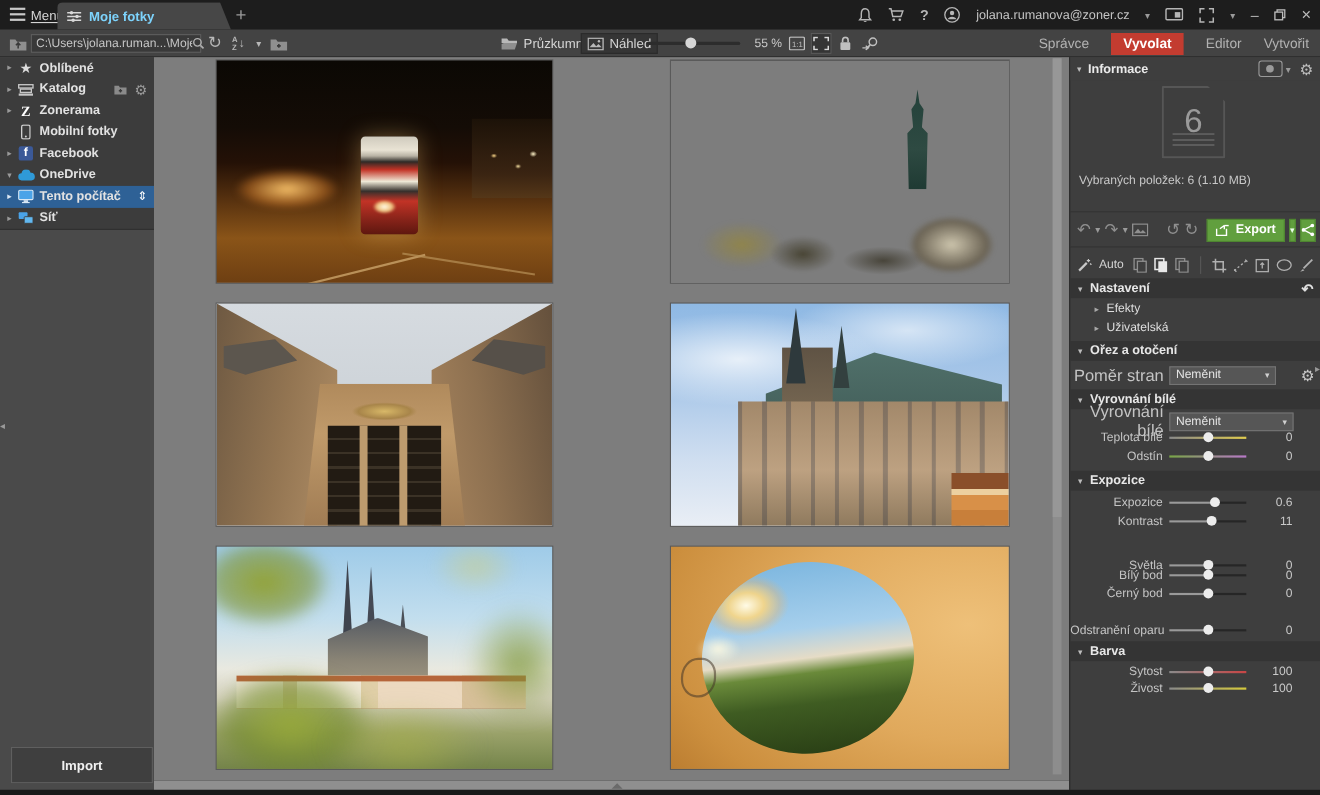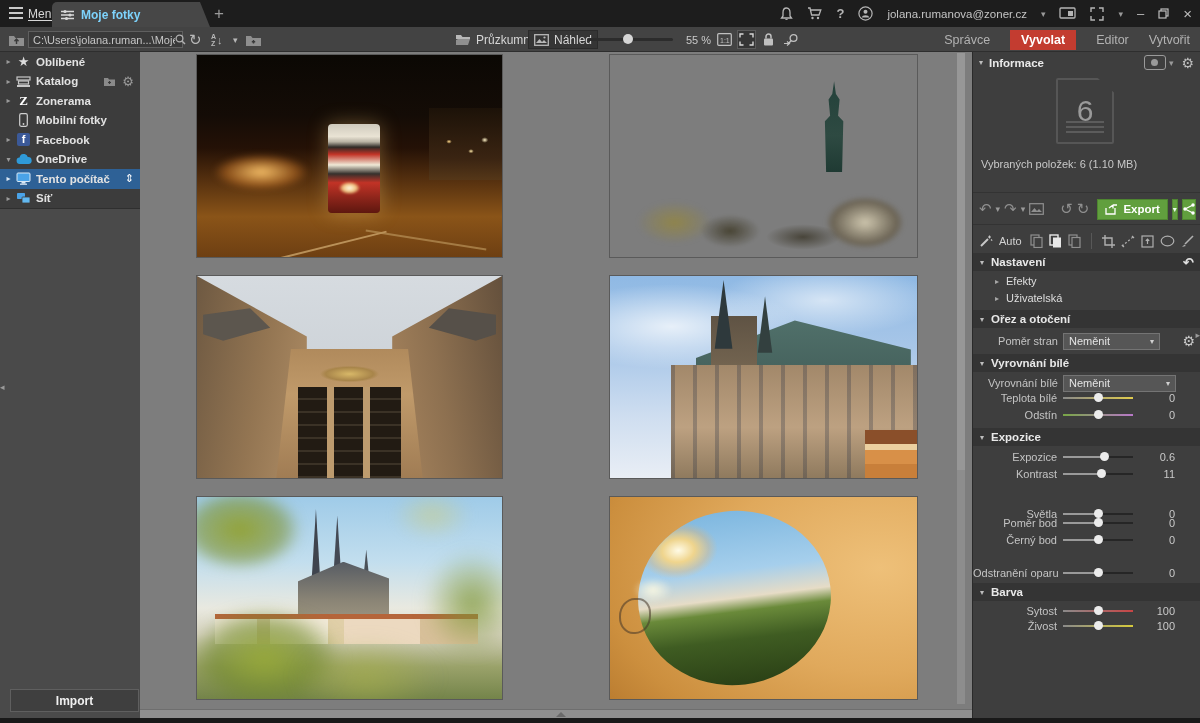--- a/index.html
+++ b/index.html
@@ -45,21 +45,21 @@
   .srow1{height:19.5px;display:flex;align-items:center;padding-left:3px;cursor:pointer;}
   .srow1 .arr{width:11px;font-size:8px;color:#9a9a9a;text-align:center;}
   .srow1 .sico{width:19px;display:flex;justify-content:center;align-items:center;}
   .srow1 .slab{color:#e2e2e2;font-weight:bold;font-size:11.5px;margin-left:3px;flex:1;}
   .srow1.sel{background:#2e6196;}
   .srow1 .rowico{margin-right:6px;color:#9a9a9a;font-size:11px;}
   .zletter{color:#fff;font-weight:bold;font-size:13px;font-family:"Liberation Serif",serif;}
   .fbbox{width:13px;height:13px;background:#3b5998;border-radius:2px;color:#fff;font-weight:bold;font-size:11px;
          display:flex;align-items:flex-end;justify-content:center;line-height:13px;}
   .updown{color:#fff;font-size:11px;margin-right:6px;}
-  .import-btn{position:absolute;left:10px;bottom:6px;width:129px;height:23px;background:#3f3f3f;border:1px solid #5f5f5f;
+  .import-btn{position:absolute;left:10px;bottom:6px;width:129px;height:33px;background:#3f3f3f;border:1px solid #5f5f5f;
               box-sizing:border-box;color:#f0f0f0;font-weight:bold;font-size:12px;display:flex;align-items:center;justify-content:center;cursor:pointer;}
   .side-collapse{position:absolute;left:0px;top:330px;color:#9a9a9a;font-size:9px;}
   .content{position:absolute;left:140px;top:52px;width:832px;height:666px;background:#7d7d7d;}
   .vscroll{position:absolute;right:7px;top:1px;bottom:14px;width:8px;background:#8d8d8d;}
   .vscroll .vthumb{position:absolute;left:0;top:0;width:8px;height:64%;background:#979797;}
   .strip{position:absolute;left:0;bottom:0;width:100%;height:9px;background:#8f8f8f;border-top:1px solid #6e6e6e;box-sizing:border-box;}
   .strip .tri-up{position:absolute;left:50%;top:2px;width:0;height:0;border-left:5px solid transparent;border-right:5px solid transparent;border-bottom:5px solid #6a6a6a;}
   .bottombar{position:absolute;left:0;top:718px;width:1200px;height:5px;background:#191919;}
   
   .photo{position:absolute;overflow:hidden;box-shadow:0 0 0 1px rgba(0,0,0,.28);cursor:pointer;}
@@ -143,21 +143,21 @@
   .share-btn{height:19px;width:24px;background:#619f3e;border:1px solid #4e8530;display:flex;align-items:center;justify-content:center;cursor:pointer;}
   .toolsrow{position:absolute;left:6px;top:178px;width:216px;height:22px;display:flex;align-items:center;gap:6px;color:#a8a8a8;}
   .toolsrow .auto-label{color:#d2d2d2;font-size:11px;margin-right:2px;}
   .sechead{position:absolute;left:0;width:228px;height:18px;background:#343434;display:flex;align-items:center;padding:0 7px;box-sizing:border-box;cursor:pointer;}
   .sechead .tri{font-size:8px;color:#bdbdbd;margin-right:7px;}
   .sechead .st{font-weight:bold;font-size:11.5px;color:#e8e8e8;flex:1;}
   .sechead .reset{color:#e0e0e0;font-size:13px;font-weight:bold;}
   .subrow{position:absolute;left:22px;display:flex;align-items:center;color:#dedede;font-size:11px;cursor:pointer;}
   .subrow .tri{font-size:8px;color:#a8a8a8;margin-right:7px;}
   .combo-row{position:absolute;left:0;width:228px;height:18px;display:flex;align-items:center;}
-  .combo-label{width:90px;text-align:right;color:#c4c4c4;font-size:11px;padding-right:5px;box-sizing:border-box;}
+  .combo-label{width:90px;text-align:right;color:#c4c4c4;font-size:15px;padding-right:5px;box-sizing:border-box;}
   .combo{height:17px;background:#565656;border:1px solid #747474;box-sizing:border-box;display:flex;align-items:center;
          color:#e4e4e4;font-size:11px;padding:0 5px;cursor:pointer;}
   .combo .cv{flex:1;}
   .combo .chev{font-size:8px;color:#d0d0d0;}
   .srow{position:absolute;left:0;width:228px;height:16.5px;display:flex;align-items:center;}
   .slabel{width:90px;text-align:right;color:#c4c4c4;font-size:11px;padding-right:6px;box-sizing:border-box;white-space:nowrap;}
   .strack{position:relative;width:70px;height:2px;background:#262626;cursor:pointer;}
   .strack .sfill{position:absolute;left:0;top:0;height:2px;background:#9a9a9a;}
   .strack .sthumb{position:absolute;top:-4px;width:9px;height:9px;margin-left:-4.5px;border-radius:50%;background:#ececec;}
   .strack.temp{background:linear-gradient(90deg,#8a8a8a,#e0cc4e);}
@@ -667,21 +667,21 @@
     </div>
     <div class="srow" style="top:430px;margin-top:24px;">
       <span class="slabel">Světla</span>
       <div class="strack plain">
           <div class="sfill" style="width: 50%;"></div>
           <div class="sthumb" style="left: 50%;"></div>
         </div>
       <span class="sval">0</span>
     </div>
     <div class="srow" style="top:463px;">
-      <span class="slabel">Poměr bod</span>
+      <span class="slabel">Bílý bod</span>
       <div class="strack plain">
           <div class="sfill" style="width: 50%;"></div>
           <div class="sthumb" style="left: 50%;"></div>
         </div>
       <span class="sval">0</span>
     </div>
     <div class="srow" style="top:479.5px;">
       <span class="slabel">Černý bod</span>
       <div class="strack plain">
           <div class="sfill" style="width: 50%;"></div>

